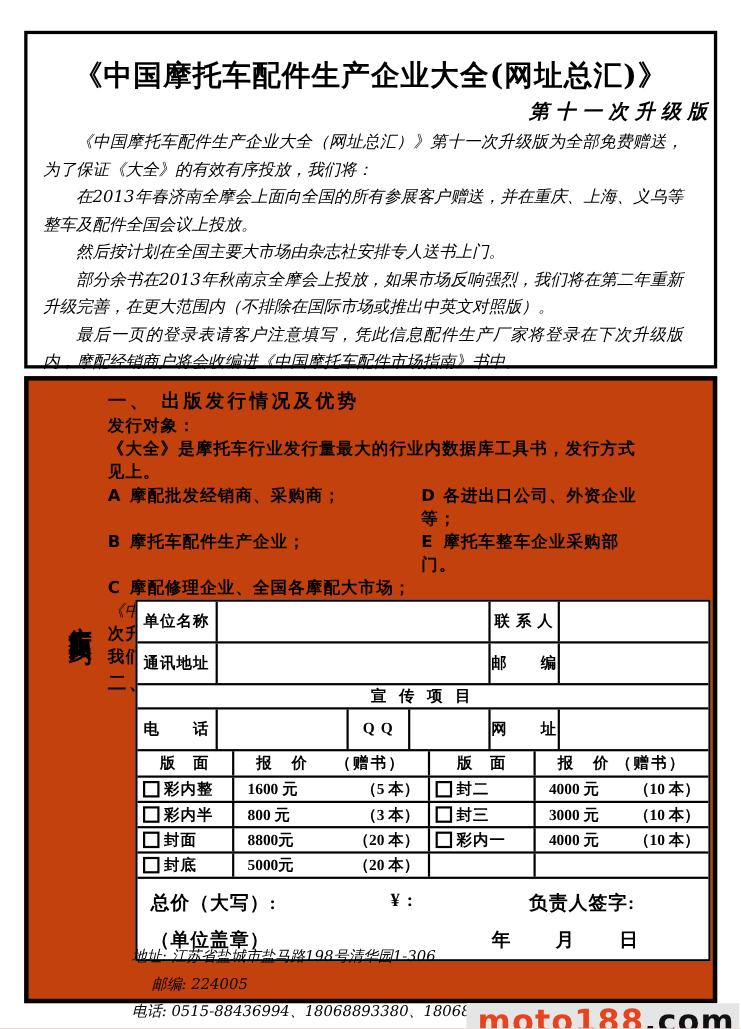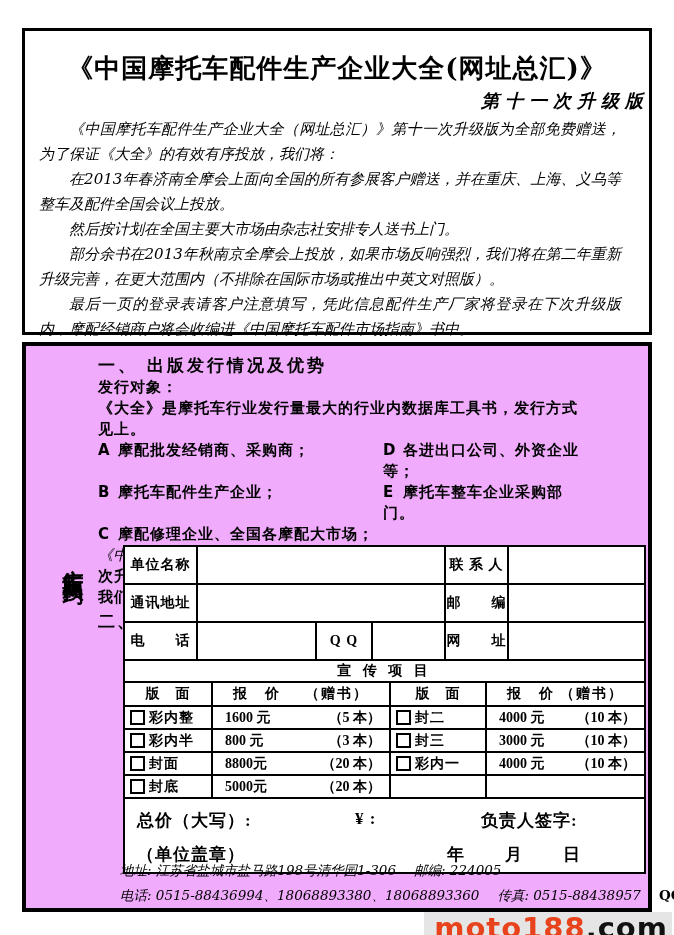--- a/index.html
+++ b/index.html
@@ -15,21 +15,21 @@
            font-family:"DejaVu Serif","Liberation Serif",serif;font-style:italic;
            font-weight:bold;font-size:18px;letter-spacing:6px;}
   .paras{margin-top:4px;padding:0 28px 0 14px;}
   .paras p{margin:0;text-indent:2em;text-align:justify;line-height:25px;font-size:15px;
            font-family:"DejaVu Serif","Liberation Serif",serif;font-style:italic;}
   .hotline{margin-top:4px;text-align:right;padding-right:10px;font-size:14px;font-weight:bold;
            font-family:"DejaVu Serif","Liberation Serif",serif;font-style:italic;}
 
   
   .box2{position:absolute;left:22px;top:342px;width:630px;height:570px;
-        border:4px solid #000;box-sizing:border-box;background:#f0abfc;}
+        border:4px solid #000;box-sizing:border-box;background:#c2410c;}
 
   .sec1{position:absolute;left:72px;top:8px;width:482px;}
   .h1,.h2{font-family:"DejaVu Serif","Liberation Serif",serif;font-weight:600;
           font-size:17px;letter-spacing:3px;line-height:23px;}
   .bline{font-weight:bold;font-size:15px;line-height:21px;letter-spacing:1px;}
   .aud{display:grid;grid-template-columns:285px 1fr;}
   .aud-i{font-weight:bold;font-size:15px;line-height:21px;letter-spacing:1px;}
   .aud-i .k{display:inline-block;width:20px;}
   .upnote{font-size:15px;line-height:21px;text-align:justify;}
   .upnote .kai{font-family:"DejaVu Serif","Liberation Serif",serif;font-style:italic;}
@@ -60,21 +60,21 @@
       margin-right:4px;flex:none;background:#fff;}
   .totalcell{position:relative;font-size:17px;text-align:right;}
   .totalcell span{position:absolute;white-space:nowrap;letter-spacing:1px;}
   .p1{left:12px;top:10px}.p2{left:230px;top:10px}.p3{left:356px;top:10px}
   .p4{left:12px;top:44px}.p5{left:322px;top:44px}.p6{left:380px;top:44px}.p7{left:438px;top:44px}
 
   
   .addr{position:absolute;left:94px;top:512px;width:540px;
         font-family:"DejaVu Serif","Liberation Serif",serif;font-style:italic;
         font-size:13.5px;line-height:25px;}
-  .a-line{display:flex;white-space:nowrap;}
+  .a-line{display:flex;white-space:nowrap;flex-direction:column;}
   .gap1{margin-left:18px;}
   .qq{font-weight:bold;font-style:normal;font-family:"DejaVu Serif","Liberation Serif",serif;}
 
   
   .logo{position:absolute;right:2px;top:889px;background:#e5e5e5;z-index:5;
         padding:0 4px 3px 10px;border-bottom:3px dotted #e8431c;
         font-weight:bold;font-size:29px;line-height:32px;letter-spacing:1px;margin-top:23px;}
   .lm{color:#e8431c;}
   .ls{color:#111;}
 </style>
@@ -124,31 +124,31 @@
         <div class="fcell fx"></div>
       </div>
 
       <div class="frow h36">
         <div class="fcell lab w71">通讯地址</div>
         <div class="fcell w248"></div>
         <div class="fcell lab w63">邮　　编</div>
         <div class="fcell fx"></div>
       </div>
 
+      <div class="frow h20">
+        <div class="fcell ctr fx">宣 传 项 目</div>
+      </div>
+
       <div class="frow h36">
         <div class="fcell lab w71">电　　话</div>
         <div class="fcell w119"></div>
         <div class="fcell lab w56">Q Q</div>
         <div class="fcell w73c"></div>
         <div class="fcell lab w63">网　　址</div>
         <div class="fcell fx"></div>
-      </div>
-
-      <div class="frow h20">
-        <div class="fcell ctr fx">宣 传 项 目</div>
       </div>
 
       <div class="frow h22">
         <div class="fcell lab w86">版　面</div>
         <div class="fcell hdrcell w178">
             <span>报　价</span>
             <span>（赠书）</span>
           </div>
         <div class="fcell lab w96">版　面</div>
         <div class="fcell hdrcell fx">

